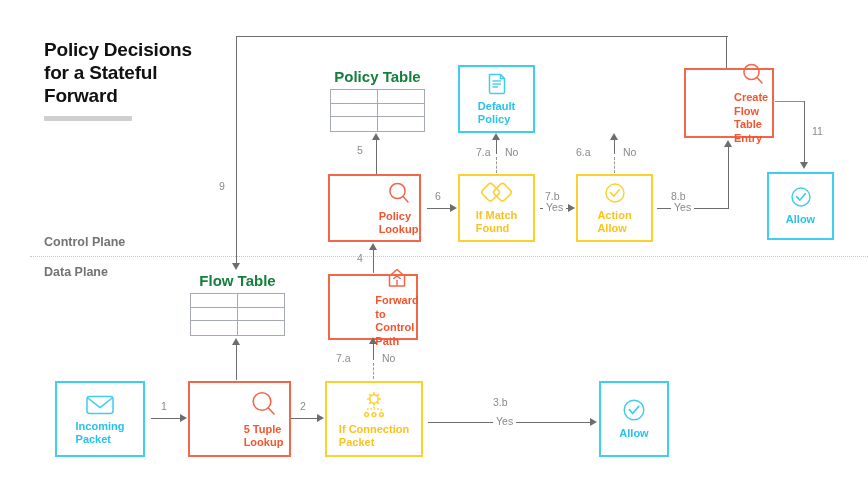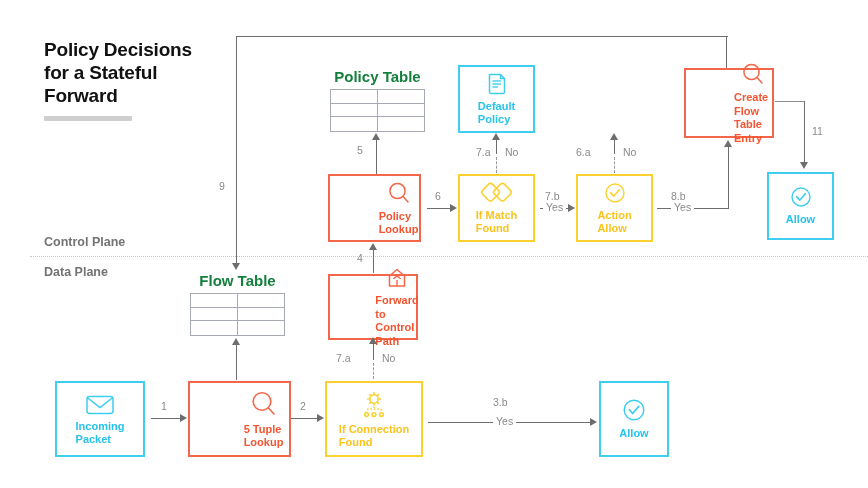--- a/index.html
+++ b/index.html
@@ -226,21 +226,21 @@
                    M10.5 5.5l1.1 1.1M18.4 13.4l1.1 1.1
                    M19.5 5.5l-1.1 1.1M11.6 13.4l-1.1 1.1" stroke-linecap="round"></path>
           <path d="M15 17.4v2.6M7.4 24v-2a2 2 0 0 1 2-2h11.2a2 2 0 0 1 2 2v2" stroke-dasharray="1.6 1.8"></path>
           <circle cx="7.6" cy="25.6" r="1.9"></circle>
           <circle cx="15" cy="25.6" r="1.9"></circle>
           <circle cx="22.4" cy="25.6" r="1.9"></circle>
         </g>
       </svg>
     </span>
     <span class="lbl">If Connection
-Found</span>
+Packet</span>
   </div>
 
   <div class="node cyan" style="left:599px;top:381px;width:70px;height:76px;">
     <span class="ico">
       <svg width="26" height="26" viewBox="0 0 26 26">
         <circle cx="13" cy="13" r="9.8" fill="none" stroke="#3fcdf0" stroke-width="1.4"></circle>
         <path d="M8.3 12.6l3.4 3.9 6-7.1" fill="none" stroke="#3fcdf0" stroke-width="1.7" stroke-linecap="round" stroke-linejoin="round"></path>
       </svg>
     </span>
     <span class="lbl">Allow</span>

